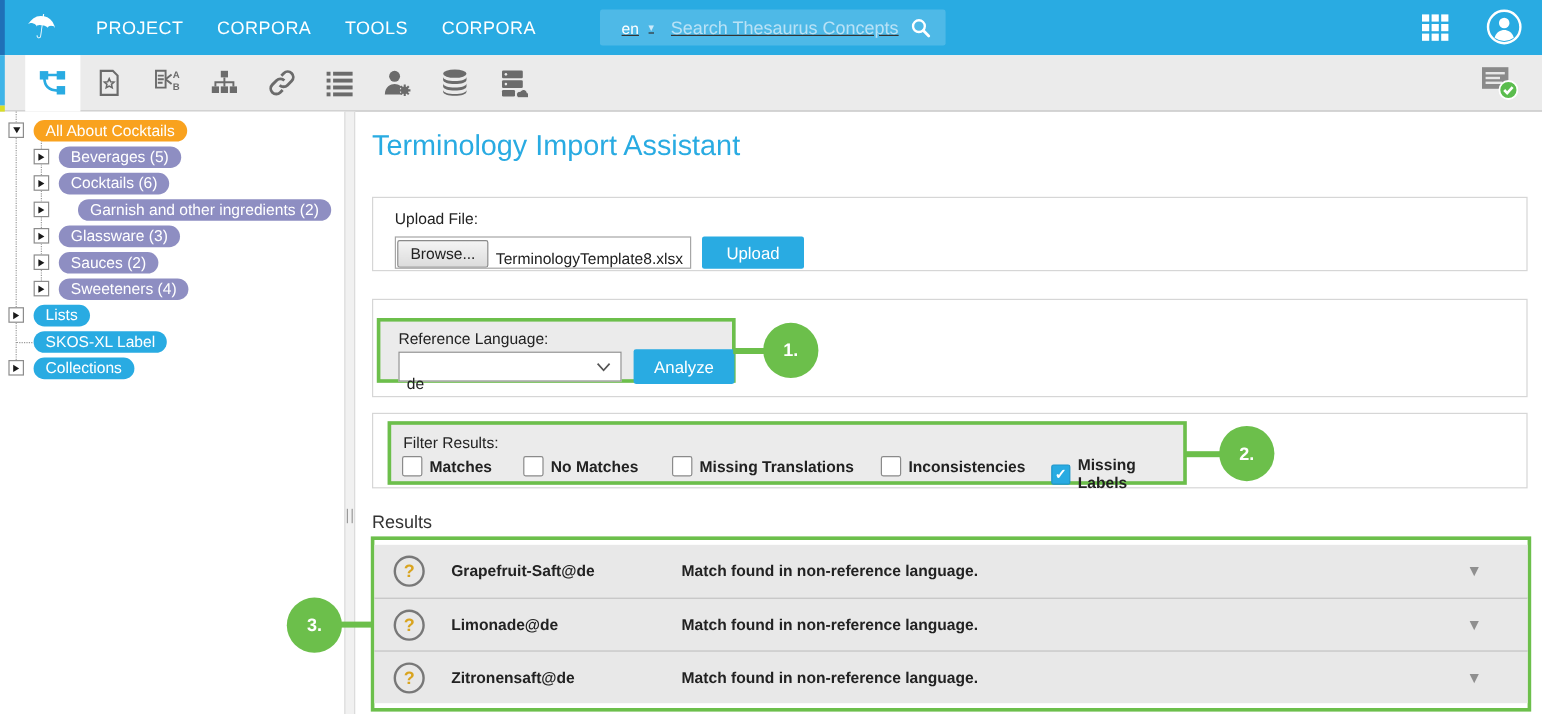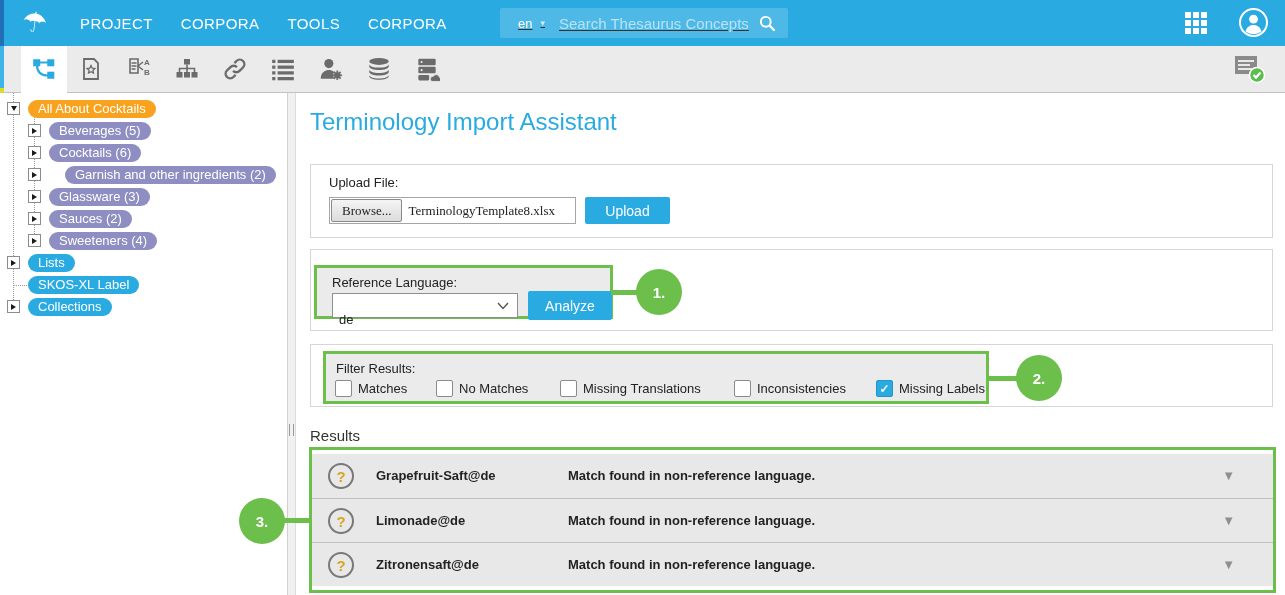--- a/index.html
+++ b/index.html
@@ -44,45 +44,45 @@
   .p-orange { background:#f9a21e; }
   .p-purple { background:#8e8ec2; }
   .p-cyan   { background:#29abe2; }
 
   .gutter { position:absolute; left:288px; top:93px; width:8px; height:502px; background:#f1f1f1; border-right:1px solid #dcdcdc; cursor:col-resize; }
   .grip { position:absolute; left:1px; top:331px; width:5px; height:12px; border-left:1px solid #9a9a9a; border-right:1px solid #9a9a9a; }
 
   
   .title { position:absolute; left:310px; top:108px; font-size:24px; color:#29abe2; font-weight:400; }
   .panel { position:absolute; left:310px; width:963px; background:#fff; border:1px solid #d6d6d6; }
-  .panel-upload { top:164px; height:74px;padding-left:37px; }
+  .panel-upload { top:164px; height:62px;padding-left:37px; }
   .panel-ref { top:249px; height:82px; }
   .panel-filter { top:344px; height:63px; }
   .lbl { font-size:13px; color:#222; }
 
-  .file-widget { position:absolute; left:18px; top:32px; width:247px; height:27px; border:1px solid #a6a6a6; background:#fff; display:flex; align-items:center;font-family:Liberation Serif, serif; }
+  .file-widget { position:absolute; left:18px; top:32px; width:247px; height:27px; border:1px solid #a6a6a6; background:#fff; display:flex; align-items:flex-end; }
   .browse-btn { margin-left:1px; height:23px; padding:0 10px; font-size:13px; color:#222; background:linear-gradient(#f4f4f4,#dcdcdc); border:1px solid #8a8a8a; border-radius:2px; display:flex; align-items:center; cursor:pointer; }
   .file-name { font-size:13px; color:#222; margin-left:6px; white-space:nowrap; }
   .btn-cyan { background:#29abe2; color:#fff; border:none; font-size:14px; font-family:"Liberation Sans",sans-serif; border-radius:2px; cursor:pointer; }
   .upload-btn { position:absolute; left:274px; top:32px; width:85px; height:27px; }
 
   .greenbox { position:absolute; border:3px solid #6cbf4b; background:#ebebeb; }
   .gb-ref { left:3px; top:15px; width:299px; height:54px; }
   .gb-filter { left:12px; top:6px; width:666px; height:53px; }
   .ref-label { position:absolute; left:15px; top:7px; }
   .select { position:absolute; left:15px; top:25px; width:186px; height:25px; background:#fff; border:1px solid #8f8f8f; display:flex; align-items:center; cursor:pointer; }
   .select .val { font-size:13px; color:#222; margin-left:6px; flex:1;margin-top:27px; }
   .select .scaret { margin-right:8px; }
   .analyze-btn { position:absolute; left:211px; top:23px; width:84px; height:29px; }
 
   .filter-label { position:absolute; left:10px; top:7px; }
   .cbgroup { position:absolute; top:26px; display:flex; align-items:center; cursor:pointer; }
   .cb { width:17px; height:17px; border:1px solid #8a8a8a; background:#fff; border-radius:2px; display:flex; align-items:center; justify-content:center; }
   .cb.checked { background:#29abe2; border-color:#2096c9; color:#fff; font-size:12px; font-weight:bold; }
-  .cbgroup .lbl { margin-left:6px; }
+  .cbgroup .lbl { margin-left:6px;font-weight:bold; }
 
   .results-heading { position:absolute; left:310px; top:427px; font-size:15px; color:#333; }
   .results-list { position:absolute; left:309px; top:447px; width:967px; height:146px; border:3px solid #6cbf4b; background:#fff; padding-top:4px; }
   .rrow { position:relative; height:44px; background:#e8e8e8; border-top:1px solid #c0c0c0; cursor:pointer; }
   .rrow:first-of-type { border-top:none; }
   .qicon { position:absolute; left:16px; top:9px; width:26px; height:26px; border:2px solid #787878; border-radius:50%; display:flex; align-items:center; justify-content:center; font-size:15px; font-weight:bold; color:#d9a41f; background:transparent; }
   .rterm { position:absolute; left:64px; top:14px; font-size:13px; font-weight:bold; color:#222; }
   .rmsg { position:absolute; left:256px; top:14px; font-size:13px; font-weight:bold; color:#222; }
   .rcaret { position:absolute; right:38px; top:14px; font-size:13px; color:#8f8f8f; }
 

